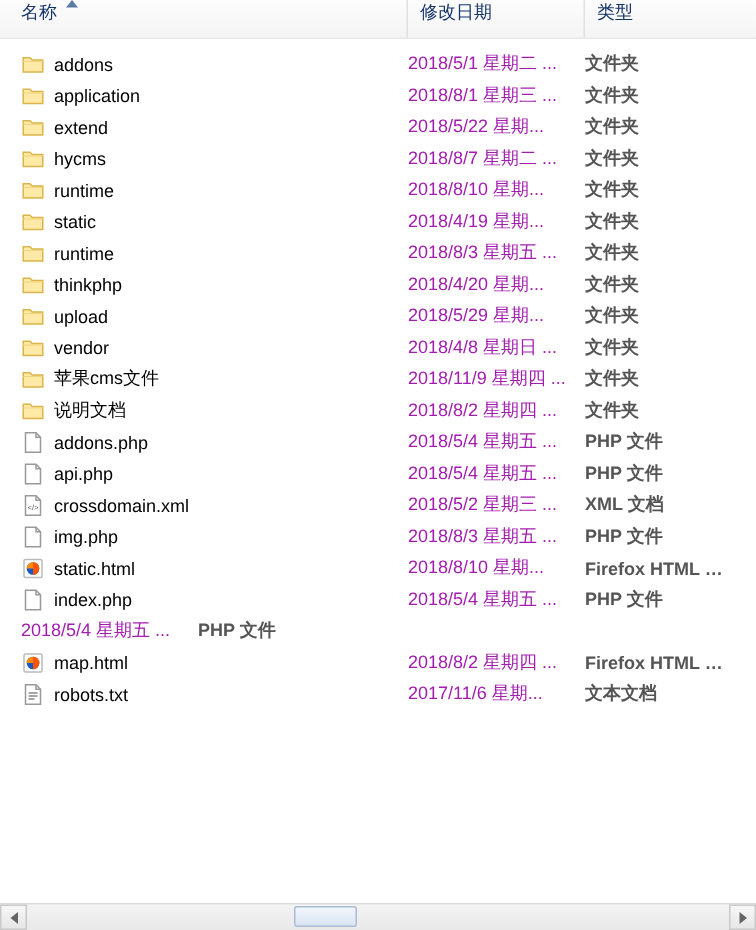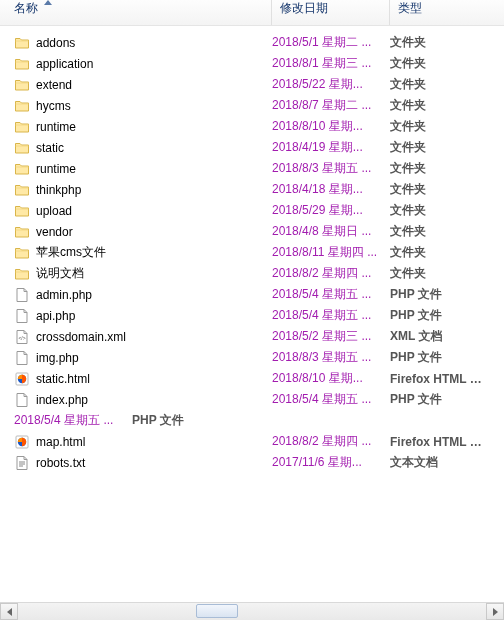--- a/index.html
+++ b/index.html
@@ -231,21 +231,21 @@
     <div class="row">
       <div class="cell-name">
         <span class="icon">
           <svg width="16" height="16" viewBox="0 0 16 16">
             <path d="M1.5 3.5 L6 3.5 L7.5 5 L14.5 5 L14.5 13 L1.5 13 Z" fill="#ffe9a6" stroke="#d9b54a" stroke-width="1"></path>
             <path d="M1.5 6 L14.5 6" stroke="#f2d581" stroke-width="0.8"></path>
           </svg>
         </span>
         <span class="filename">thinkphp</span>
       </div>
-      <div class="cell-date">2018/4/18 星期...</div>
+      <div class="cell-date">2018/4/20 星期...</div>
       <div class="cell-type">文件夹</div>
     </div>
     <div class="row">
       <div class="cell-name">
         <span class="icon">
           <svg width="16" height="16" viewBox="0 0 16 16">
             <path d="M1.5 3.5 L6 3.5 L7.5 5 L14.5 5 L14.5 13 L1.5 13 Z" fill="#ffe9a6" stroke="#d9b54a" stroke-width="1"></path>
             <path d="M1.5 6 L14.5 6" stroke="#f2d581" stroke-width="0.8"></path>
           </svg>
         </span>
@@ -270,21 +270,21 @@
     <div class="row">
       <div class="cell-name">
         <span class="icon">
           <svg width="16" height="16" viewBox="0 0 16 16">
             <path d="M1.5 3.5 L6 3.5 L7.5 5 L14.5 5 L14.5 13 L1.5 13 Z" fill="#ffe9a6" stroke="#d9b54a" stroke-width="1"></path>
             <path d="M1.5 6 L14.5 6" stroke="#f2d581" stroke-width="0.8"></path>
           </svg>
         </span>
         <span class="filename">苹果cms文件</span>
       </div>
-      <div class="cell-date">2018/8/11 星期四 ...</div>
+      <div class="cell-date">2018/11/9 星期四 ...</div>
       <div class="cell-type">文件夹</div>
     </div>
     <div class="row">
       <div class="cell-name">
         <span class="icon">
           <svg width="16" height="16" viewBox="0 0 16 16">
             <path d="M1.5 3.5 L6 3.5 L7.5 5 L14.5 5 L14.5 13 L1.5 13 Z" fill="#ffe9a6" stroke="#d9b54a" stroke-width="1"></path>
             <path d="M1.5 6 L14.5 6" stroke="#f2d581" stroke-width="0.8"></path>
           </svg>
         </span>
@@ -294,21 +294,21 @@
       <div class="cell-type">文件夹</div>
     </div>
     <div class="row">
       <div class="cell-name">
         <span class="icon">
           <svg width="16" height="16" viewBox="0 0 16 16">
             <path d="M3 1.5 L10 1.5 L13 4.5 L13 14.5 L3 14.5 Z" fill="#fff" stroke="#999"></path>
             <path d="M10 1.5 L10 4.5 L13 4.5" fill="none" stroke="#999"></path>
           </svg>
         </span>
-        <span class="filename">admin.php</span>
+        <span class="filename">addons.php</span>
       </div>
       <div class="cell-date">2018/5/4 星期五 ...</div>
       <div class="cell-type">PHP 文件</div>
     </div>
     <div class="row">
       <div class="cell-name">
         <span class="icon">
           <svg width="16" height="16" viewBox="0 0 16 16">
             <path d="M3 1.5 L10 1.5 L13 4.5 L13 14.5 L3 14.5 Z" fill="#fff" stroke="#999"></path>
             <path d="M10 1.5 L10 4.5 L13 4.5" fill="none" stroke="#999"></path>

